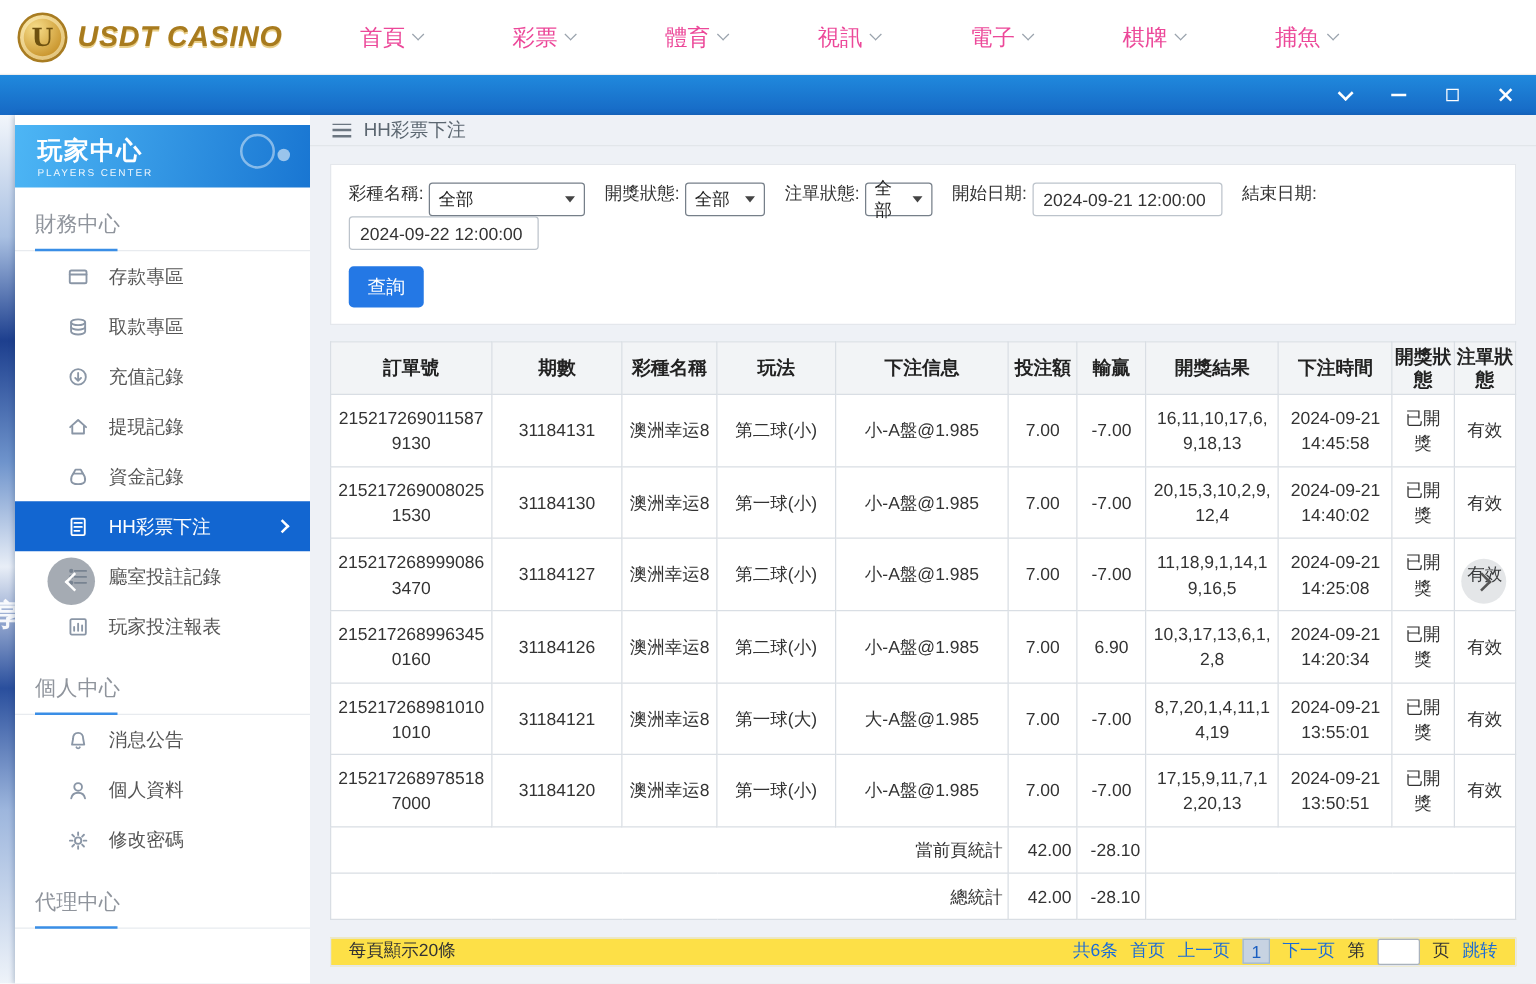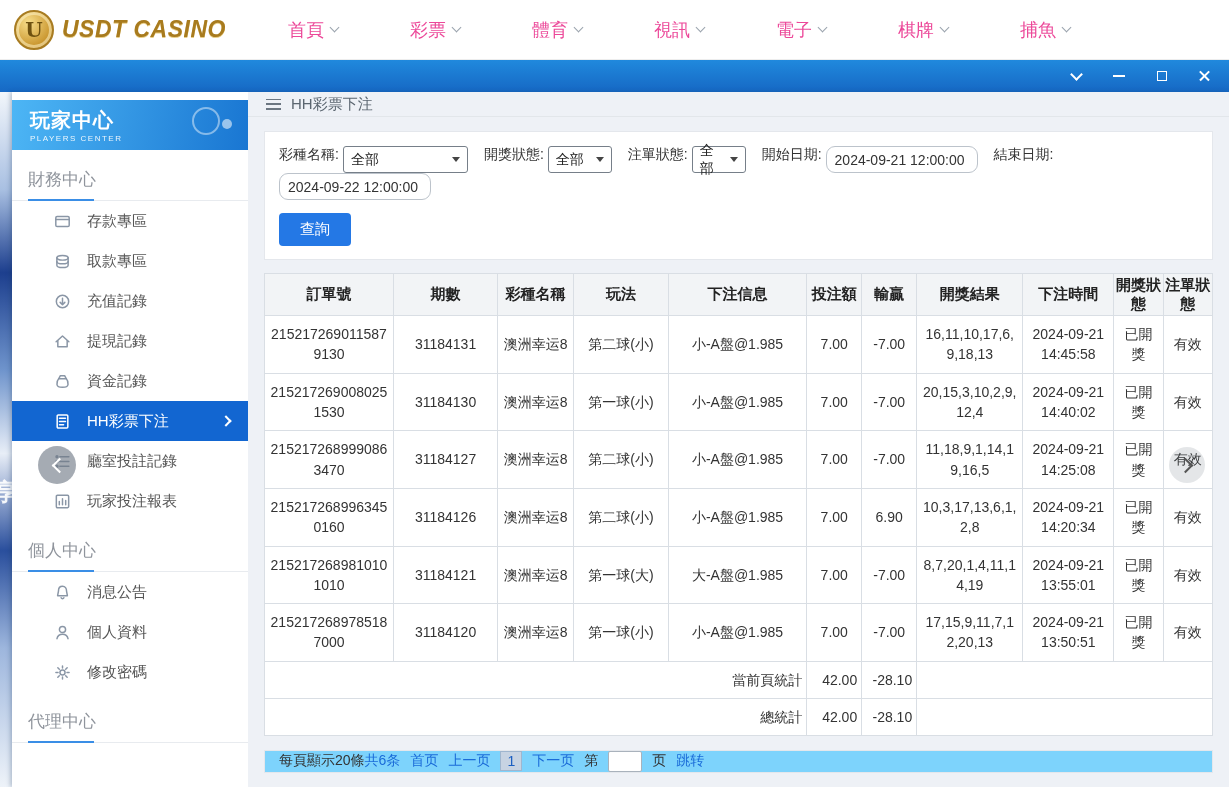--- a/index.html
+++ b/index.html
@@ -80,36 +80,36 @@
 
   .filter-card { margin:14px 16px 0; background:#fff; border:1px solid #e4e7ec; padding:14px 14px 13px; }
   .filter-row { display:flex; align-items:flex-start; flex-wrap:wrap; font-size:14px; color:#333; }
   .f-label { margin-right:4px; }
   .f-select { display:inline-flex; align-items:center; justify-content:space-between;
               border:1px solid #767f89; border-radius:3px; background:#fff; height:27px;
               padding:0 7px; margin-right:16px; cursor:pointer; font-size:14px; color:#222; }
   .sel-caret { width:0; height:0; border-left:4px solid transparent; border-right:4px solid transparent;
                border-top:5px solid #444; margin-left:8px; }
   .w125 { width:125px; } .w64 { width:64px; } .w54 { width:54px; }
-  .f-input { height:27px; width:152px; border:1px solid #bcc3cb; border-radius:9px; padding:0 8px;
+  .f-input { height:27px; width:152px; border:1px solid #bcc3cb; border-radius:3px; padding:0 8px;
              font-size:14px; color:#333; margin-right:16px; font-family:inherit; }
   .btn-search { margin-top:13px; background:#2478e5; color:#fff; border:none; border-radius:4px;
-                padding:7px 21px; font-size:15px; cursor:pointer; font-family:inherit; }
+                padding:7px 15px; font-size:15px; cursor:pointer; font-family:inherit; }
 
   .table-card { margin:13px 16px 0; background:#fff; }
   table { width:100%; border-collapse:collapse; table-layout:fixed; }
   th,td { border:1px solid #d9dee4; text-align:center; }
   th { height:42px; background:#f2f4f6; font-size:15px; color:#222; font-weight:bold; }
   td { padding:8px 4px; font-size:14px; color:#333; line-height:1.45; }
   tbody.rows td { height:57px; }
   .breakall { word-break:break-all; }
   tbody.sumry td { height:37px; padding:6px 4px;text-align:right; }
 
-  .pagebar { margin:14px 16px; background:#7dd3fc; border:1px solid #e4e7ec; height:40px;
-             display:flex; align-items:center; justify-content:flex-start; padding:0 14px; font-size:14px; }
+  .pagebar { margin:14px 16px; background:#fde047; border:1px solid #e4e7ec; height:40px;
+             display:flex; align-items:center; justify-content:space-between; padding:0 14px; font-size:14px;gap:16px; }
   .ps { color:#333; }
   .pright { display:flex; align-items:center; gap:10px; }
   .total { color:#1a6bd8; }
   .plink { color:#1a6bd8; text-decoration:none; cursor:pointer; }
   .pcur { background:#c7d3e2; border:1px solid #9fb6cf; color:#1b5fc1; padding:0 6px; height:20px;
           display:flex; align-items:center; cursor:pointer; }
   .pjump-label { color:#333; }
   .pjump-input { width:34px; height:21px; border:1px solid #a9b2bc; border-radius:2px; }
 
   

